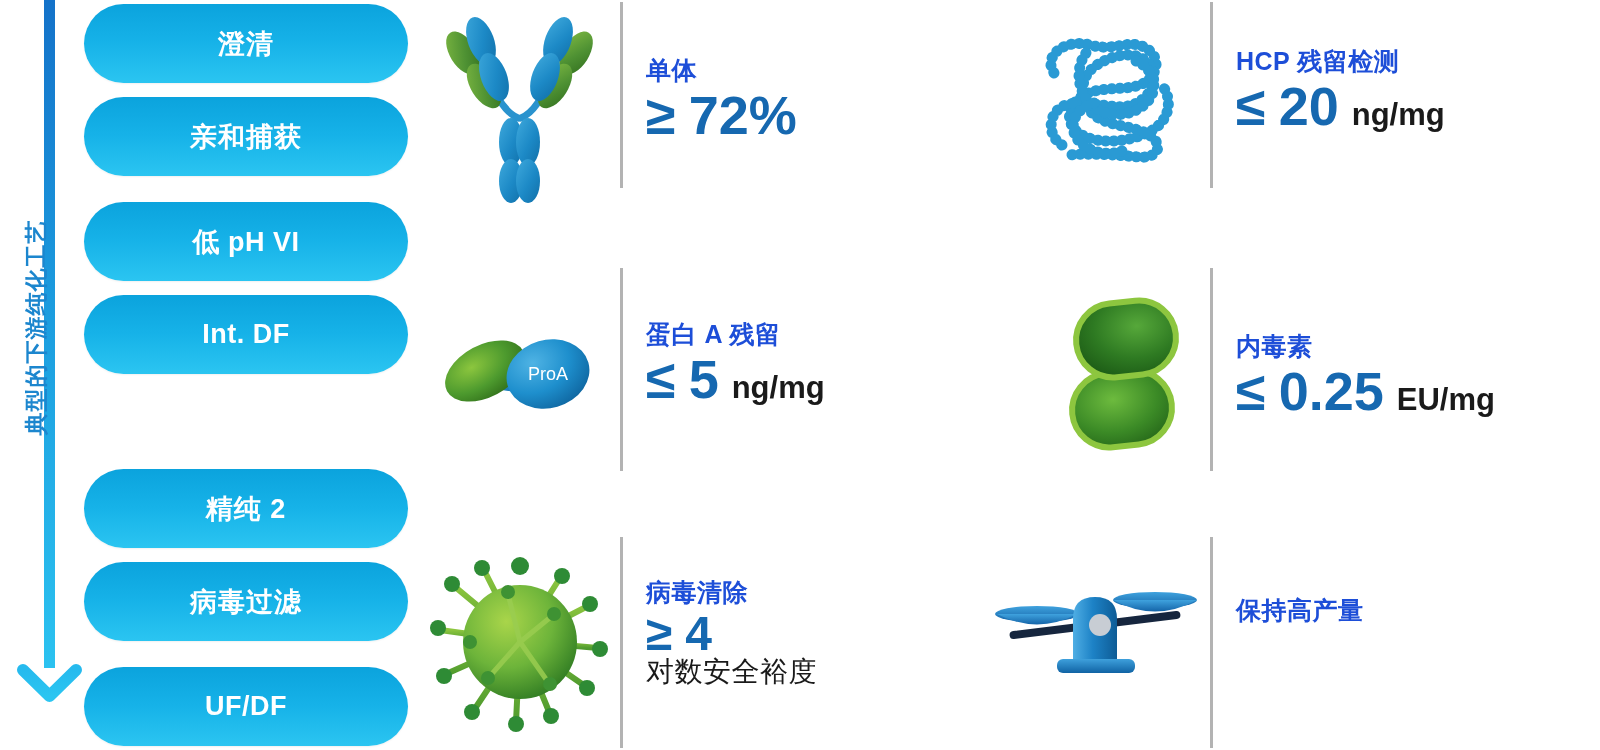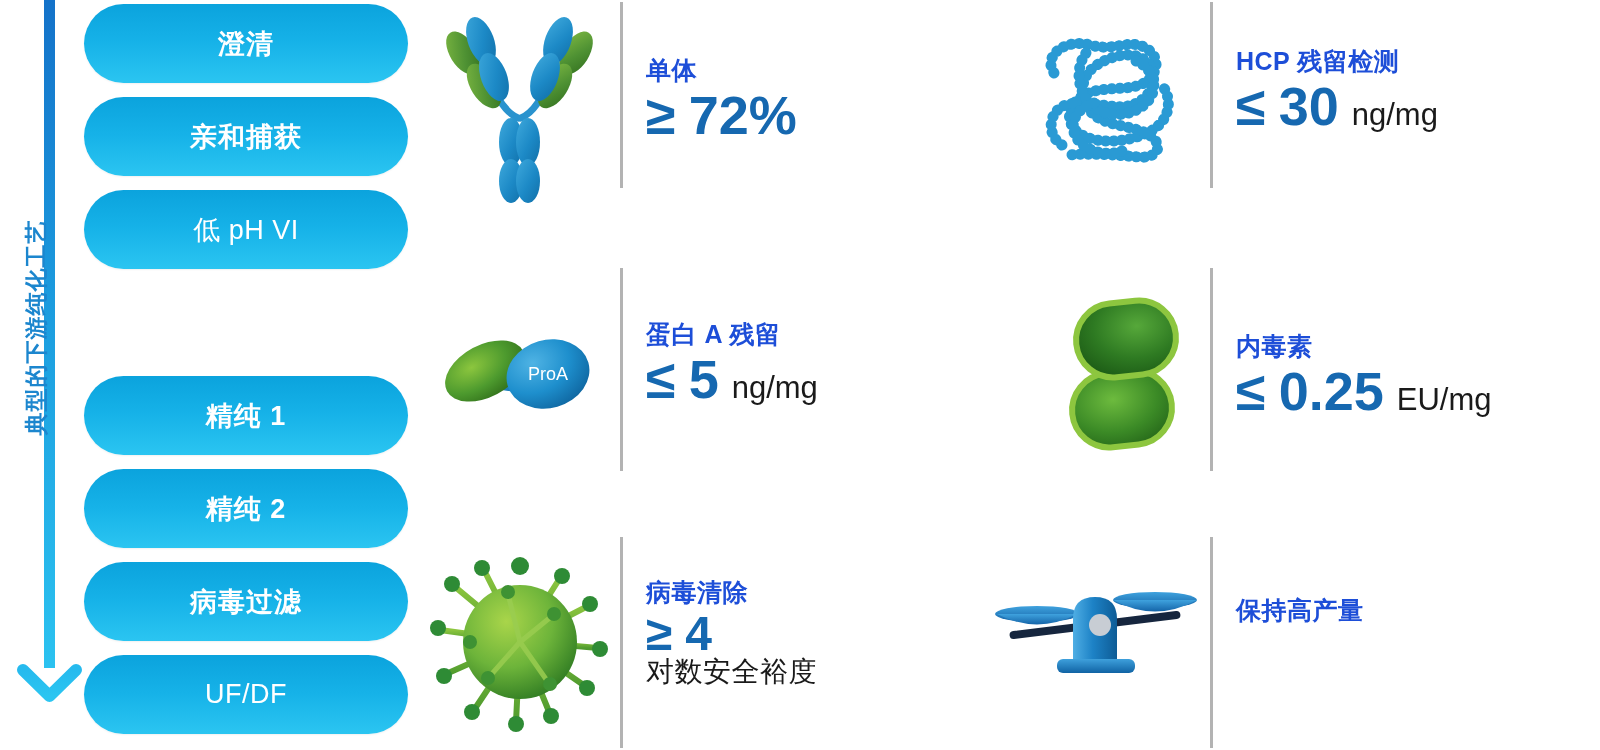--- a/index.html
+++ b/index.html
@@ -34,21 +34,21 @@
   .pills{position:absolute;left:84px;top:0px;width:324px;height:750px;}
   .pill{
     position:absolute;left:0;width:324px;height:79px;
     border-radius:42px;
     background:linear-gradient(to bottom,#0BA3DD 0%,#16B2E8 48%,#2BC5F1 100%);
     display:flex;align-items:center;justify-content:center;
     color:#ffffff;font-size:27px;font-weight:700;
     letter-spacing:1px;
     box-shadow:0 1px 2px rgba(0,0,0,0.06);
   }
-  .pill.lat{font-weight:400;letter-spacing:0.5px;}
+  .pill.lat{font-weight:700;letter-spacing:0.5px;margin-top:12px;}
 
   
   .metric{position:absolute;}
   .divider{
     position:absolute;width:3px;
     background:#b3b3b3;
   }
   .icon-box{position:absolute;text-align:right;}
   .txt-box{position:absolute;}
   .m-label{
@@ -57,21 +57,21 @@
   }
   .m-value{
     display:flex;align-items:baseline;gap:13px;white-space:nowrap;
     line-height:1.05;margin-top:2px;
   }
   .m-num{
     color:#1668B0;font-size:54px;font-weight:700;letter-spacing:0px;
   }
   .m-num.small{font-size:48px;}
   .m-unit{
-    color:#1a1a1a;font-size:31px;font-weight:400;letter-spacing:0px;
+    color:#1a1a1a;font-size:31px;font-weight:700;letter-spacing:0px;
   }
   .m-sub{
     color:#1a1a1a;font-size:28px;font-weight:400;letter-spacing:0.5px;
     line-height:1.1;white-space:nowrap;margin-top:-2px;
   }
   svg{display:block;overflow:visible;}
 </style>
 </head>
 <body>
 
@@ -96,22 +96,22 @@
   <div class="pills">
     <div class="pill" style="top:4px">
         <span>澄清</span>
       </div>
     <div class="pill" style="top:97px">
         <span>亲和捕获</span>
       </div>
     <div class="pill lat" style="top:190px">
         <span>低 pH VI</span>
       </div>
-    <div class="pill" style="top:376px">
-        <span>精纯 1</span>
+    <div class="pill lat" style="top:283px">
+        <span>Int. DF</span>
       </div>
     <div class="pill" style="top:469px">
         <span>精纯 2</span>
       </div>
     <div class="pill lat" style="top:655px">
         <span>UF/DF</span>
       </div>
     <div class="pill" style="top:562px">
         <span>病毒过滤</span>
       </div>
@@ -183,21 +183,21 @@
                    C132 122 124 134 106 132 C86 130 58 128 38 130"></path>
           <path d="M54 28 C42 44 46 70 62 82 C80 95 104 90 116 76 C128 62 120 42 104 36"></path>
           <path d="M90 126 C74 132 52 126 44 112 C36 98 46 82 62 78"></path>
         </g>
       </svg>
     </div>
     <div class="txt-box" style="left:1236px;top:47px">
       <div class="m-label">HCP 残留检测</div>
       <div class="m-value">
         <span class="m-num">≤</span>
-        <span class="m-num">30</span>
+        <span class="m-num">20</span>
         <span class="m-unit">ng/mg</span>
       </div>
     </div>
   </div>
 
   <div class="metric">
     <div class="icon-box" style="left:438px;top:316px;width:160px;height:110px">
       <svg width="160" height="110" viewBox="0 0 160 110">
         <defs>
           <radialGradient id="paGreen" cx="38%" cy="32%" r="78%">

